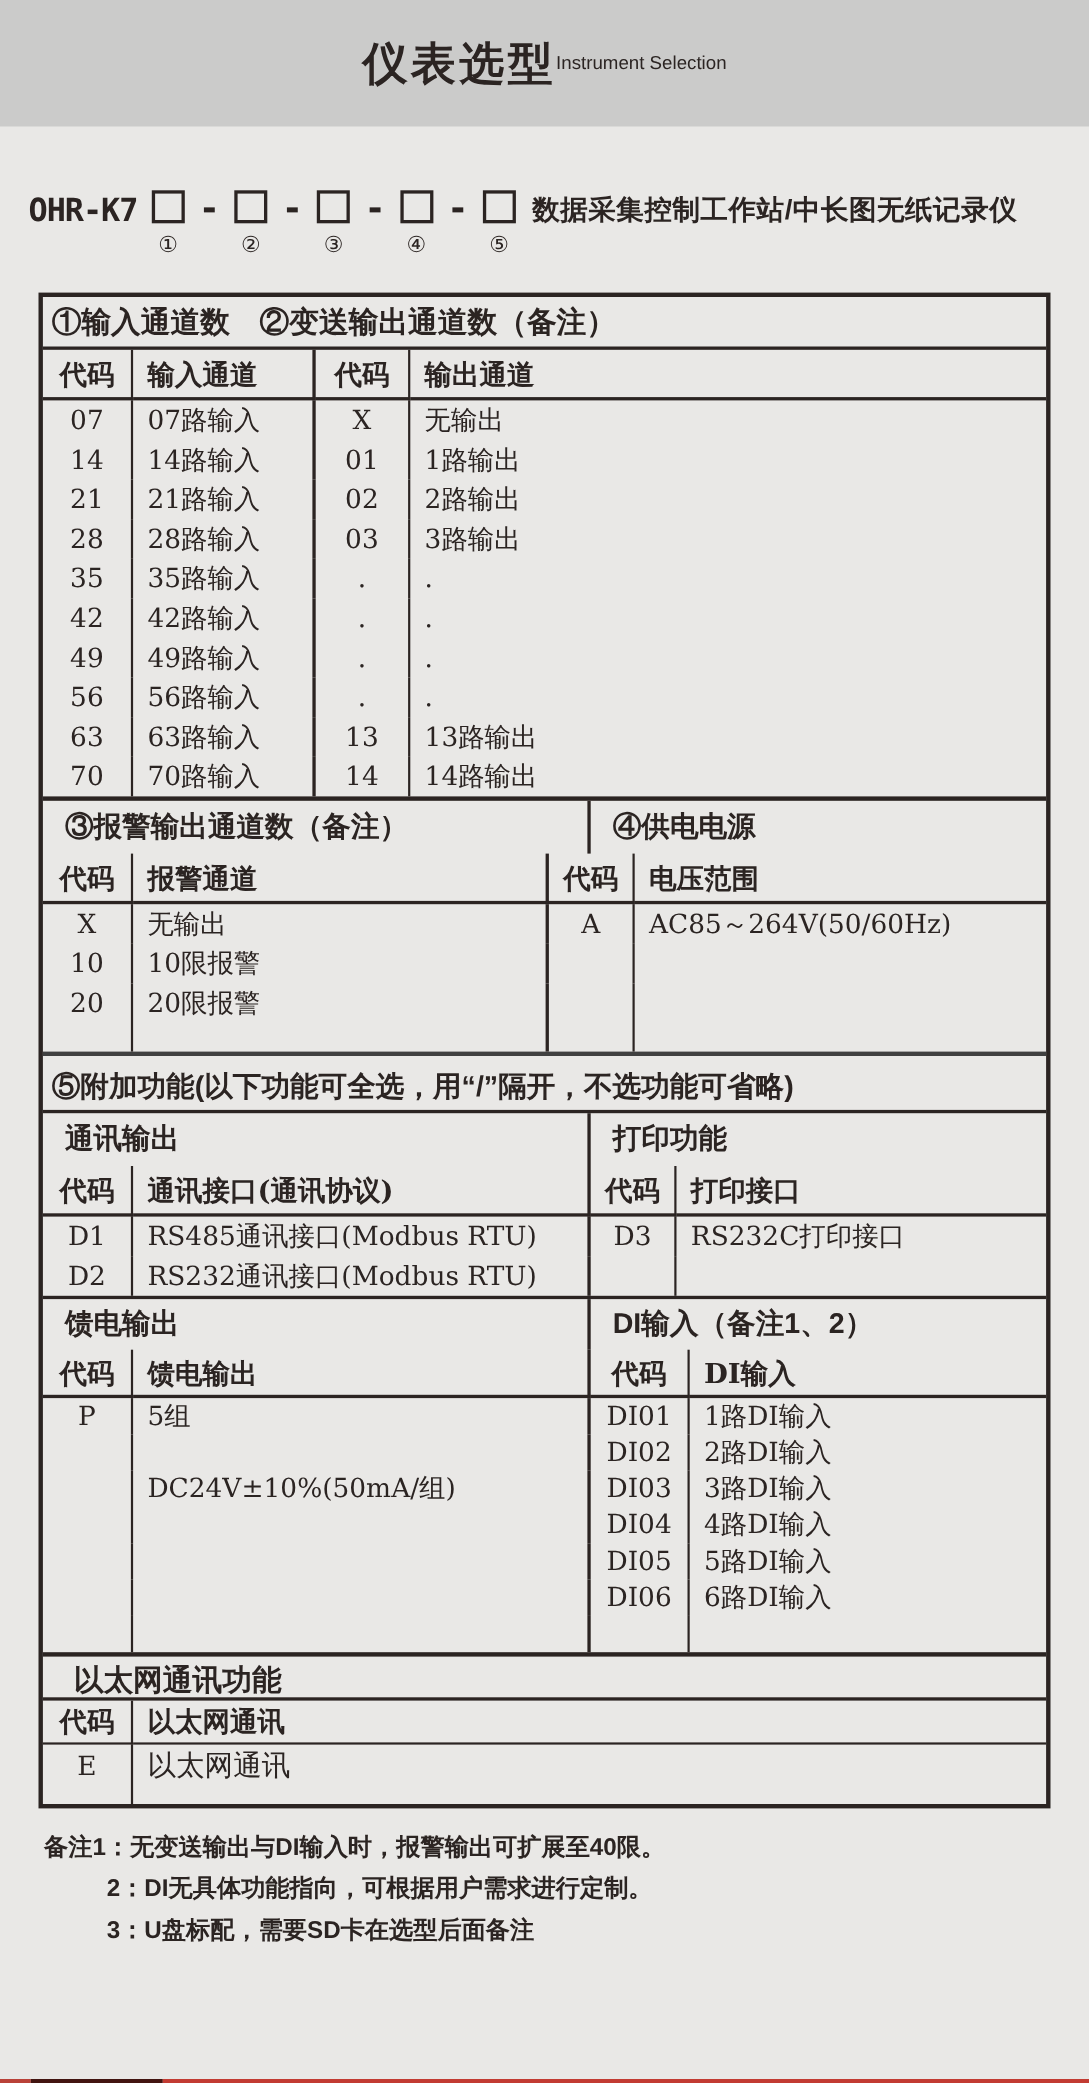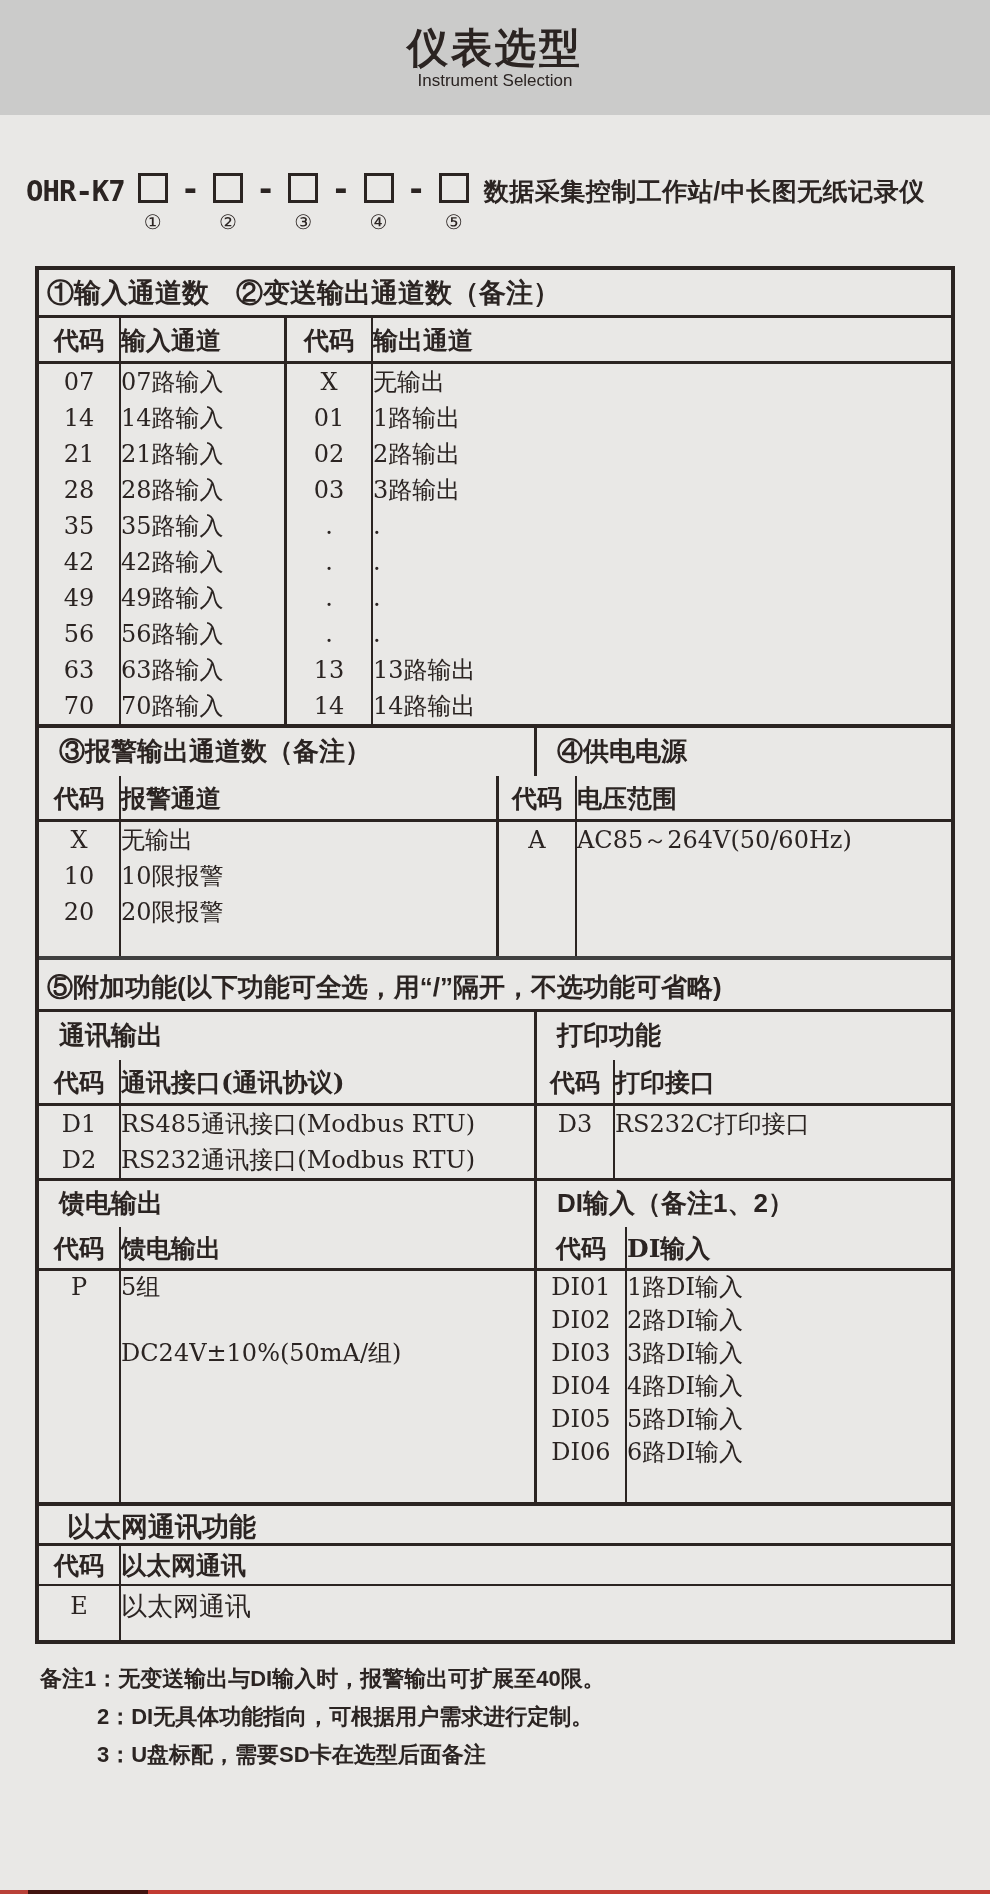--- a/index.html
+++ b/index.html
@@ -3,21 +3,21 @@
 <meta charset="utf-8">
 <style>
   * { margin:0; padding:0; box-sizing:border-box; }
   html,body { width:990px; }
   body {
     height:1894px; position:relative; overflow:hidden;
     background:#e9e8e6; color:#2b2422;
     font-family:"Liberation Sans", sans-serif;
   }
   
-  .title-band { height:115px; background:#cbcbca; display:flex; flex-direction:column; align-items:center; justify-content:center; }
+  .title-band { height:115px; background:#cbcbca; display:flex; flex-direction:row; align-items:center; justify-content:center; }
   .title-cn { font-size:41px; font-weight:bold; letter-spacing:3px; line-height:46px; }
   .title-en { font-size:17px; line-height:20px; }
 
   
   .model-line { display:flex; align-items:flex-start; margin:58px 0 0 26px; }
   .model-name { font-family:"DejaVu Sans Mono", monospace; font-size:29px; font-weight:bold; line-height:36px; letter-spacing:-1px; }
   .slot { display:flex; flex-direction:column; align-items:center; margin-left:13px; }
   .slot .box { width:30px; height:30px; border:3px solid #2b2422; }
   .slot .circ { font-size:20px; margin-top:7px; font-family:"DejaVu Serif", serif; }
   .dash { font-size:32px; font-weight:bold; line-height:32px; margin-left:13px; font-family:"DejaVu Sans Mono", monospace; }
@@ -41,21 +41,21 @@
   .hr2 > * { border-bottom:2px solid #2b2422; }
   .bt3 { border-top:3px solid #2b2422; }
   .bt4 { border-top:4px solid #2b2422; }
   .vr2 { border-right:2px solid #2b2422; }
   .vr3 { border-right:3px solid #2b2422; }
 
   .ch  { font-size:25px; font-weight:600; line-height:46px; height:46px; font-family:"DejaVu Serif", serif; }
   .ch.small { line-height:44px; height:44px; }
   .ch.tiny  { line-height:40px; height:40px; }
   .code { text-align:center; }
-  .lbl  { }
+  .lbl  { padding-left:13px; }
   .bc   { font-size:24px; line-height:36px; font-family:"DejaVu Serif", serif; }
   .r33  { line-height:33px; }
   .sub-band { font-size:26px; font-weight:bold; height:48px; line-height:46px; padding-left:20px; }
   .sub-band2 { height:46px; line-height:44px; }
 
   
   .footnotes { margin:16px 12px 0 40px; font-size:22px; font-weight:bold; line-height:38px; }
   .footnotes .indent { padding-left:57px; }
 
   

